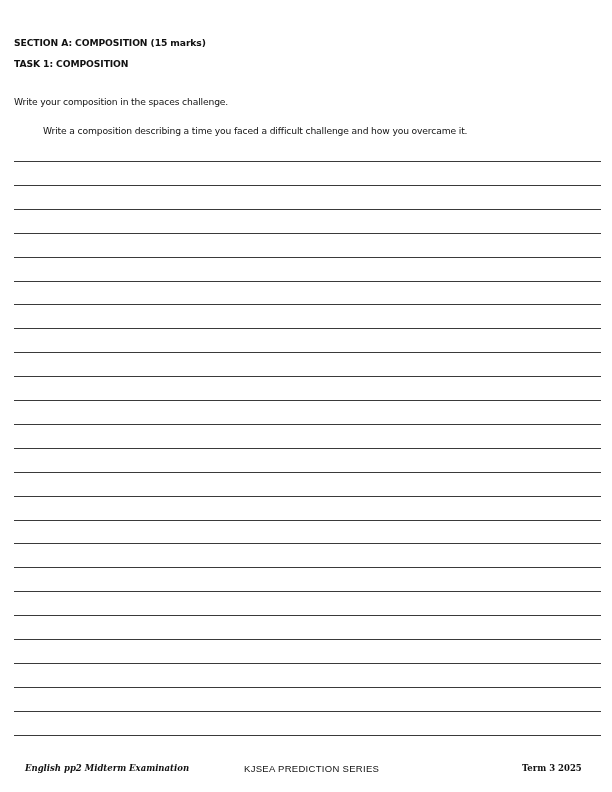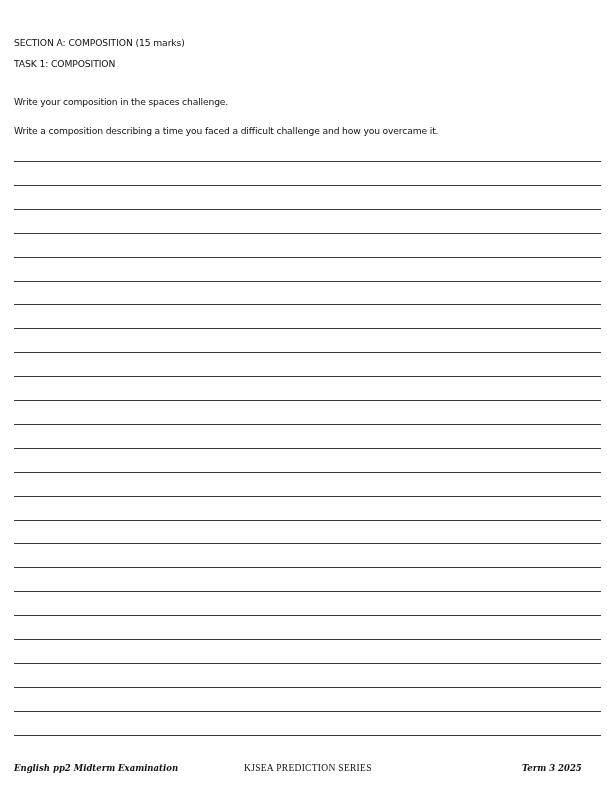--- a/index.html
+++ b/index.html
@@ -1,33 +1,33 @@
 <!DOCTYPE html>
 <html><head>
 <meta charset="utf-8">
 <style>
   html, body { margin:0; padding:0; background:#ffffff; }
   body { width:612px; height:792px; position:relative; overflow:hidden;
          font-family:"DejaVu Sans", sans-serif; color:#111; }
-  .heading { position:absolute; left:14px; font-size:9.2px; font-weight:normal; letter-spacing:-0.1px; }
+  .heading { position:absolute; left:14px; font-size:9.2px; font-weight:bold; letter-spacing:-0.1px; }
   .instr { position:absolute; left:14px; font-size:9.2px; letter-spacing:-0.15px; }
   #lines { position:absolute; left:14px; top:0; width:587px; height:792px; }
   .rule { position:absolute; left:0; width:587px; height:0; border-top:1px solid #3a3a3a; }
   .footer { position:absolute; top:763px; font-size:9px; }
-  .f-left { left:14px; font-family:"DejaVu Serif", serif; font-style:italic; font-weight:bold; font-size:8.5px; }
-  .f-center { left:244px; font-family:Liberation Serif, serif; font-size:9.5px; letter-spacing:0.3px; }
-  .f-right { left:522px; font-family:"DejaVu Serif", serif; font-style:italic; font-weight:bold; font-size:8.5px; }
+  .f-left { left:25px; font-family:"DejaVu Serif", serif; font-style:italic; font-weight:bold; font-size:8.5px; }
+  .f-center { left:244px; font-family:Liberation Sans, sans-serif; font-size:9.5px; letter-spacing:0.3px; }
+  .f-right { left:522px; font-family:"DejaVu Serif", serif; font-weight:bold; font-size:8.5px; }
 </style>
 </head>
 <body>
 
 <div class="heading" style="top:37px;">SECTION A: COMPOSITION (15 marks)</div>
 <div class="heading" style="top:58px;">TASK 1: COMPOSITION</div>
 <div class="instr" style="top:96px;">Write your composition in the spaces challenge.</div>
-<div class="instr" style="top:125px;">Write a composition describing a time you faced a difficult challenge and how you overcame it.</div>
+<div class="instr" style="top:125px;margin-left:29px;">Write a composition describing a time you faced a difficult challenge and how you overcame it.</div>
 
 <div id="lines">
     <div class="rule" style="top: 161px;"></div>
     <div class="rule" style="top: 185px;"></div>
     <div class="rule" style="top: 209px;"></div>
     <div class="rule" style="top: 233px;"></div>
     <div class="rule" style="top: 257px;"></div>
     <div class="rule" style="top: 281px;"></div>
     <div class="rule" style="top: 304px;"></div>
     <div class="rule" style="top: 328px;"></div>

